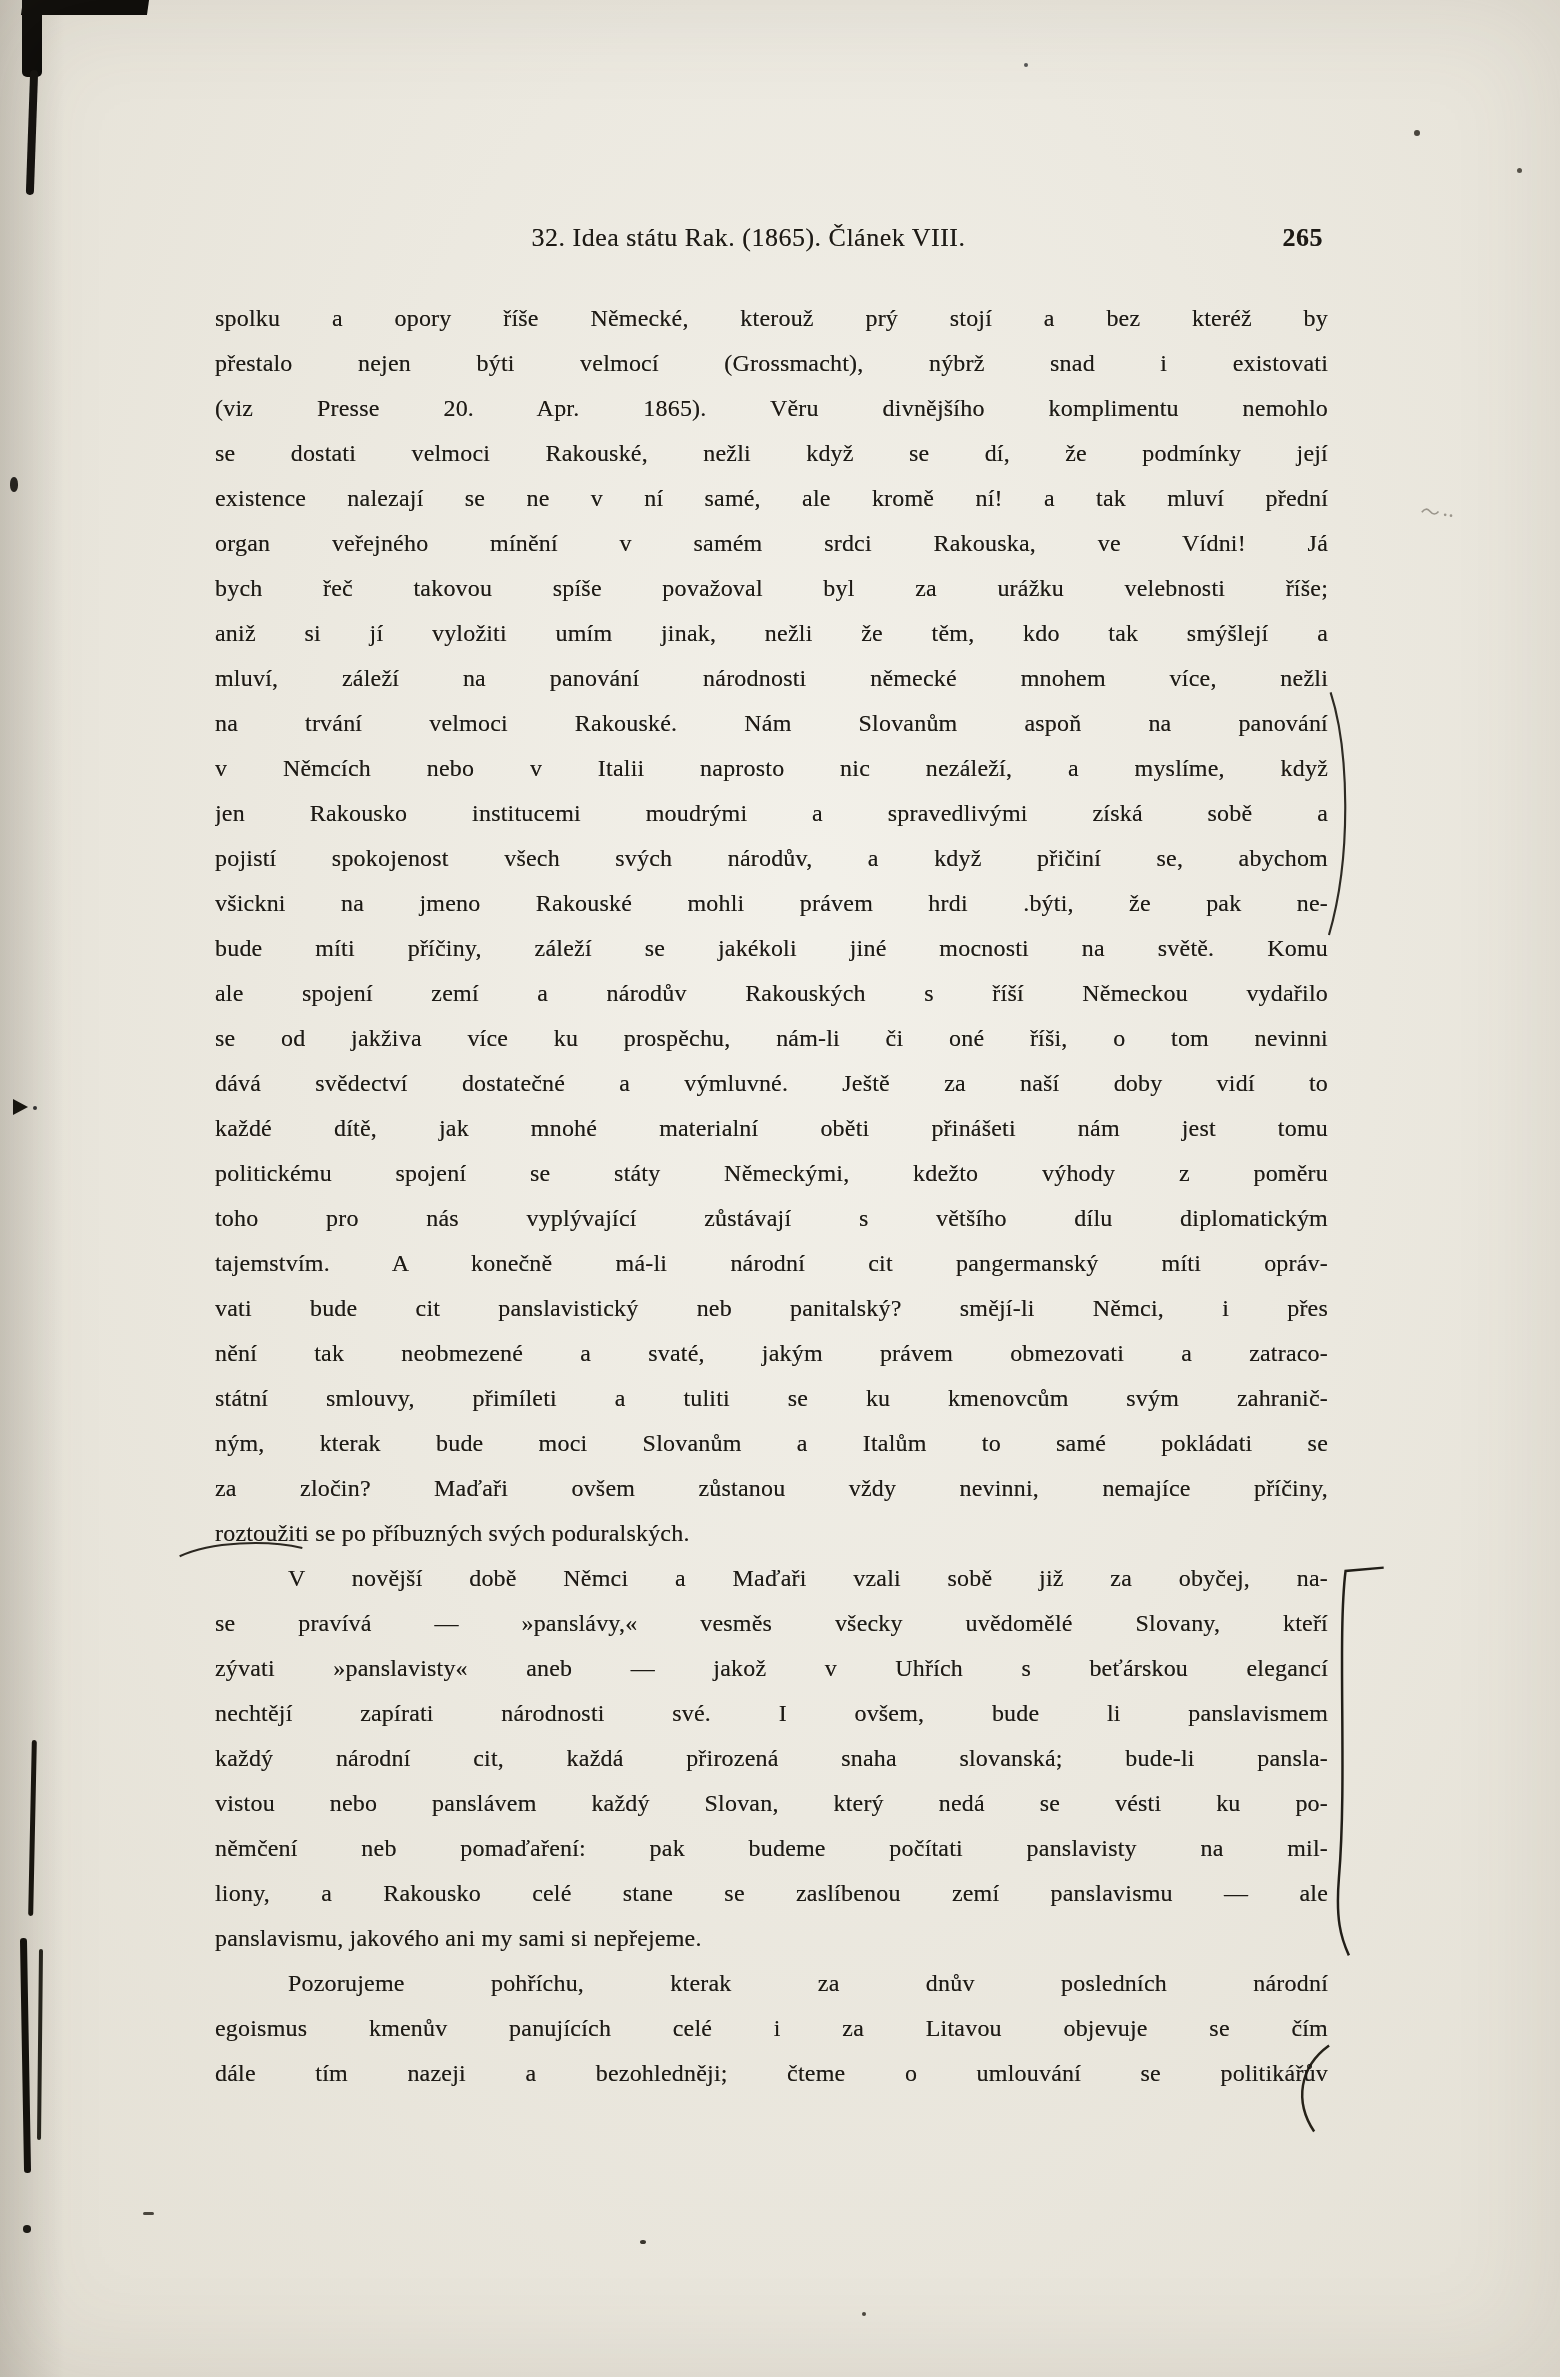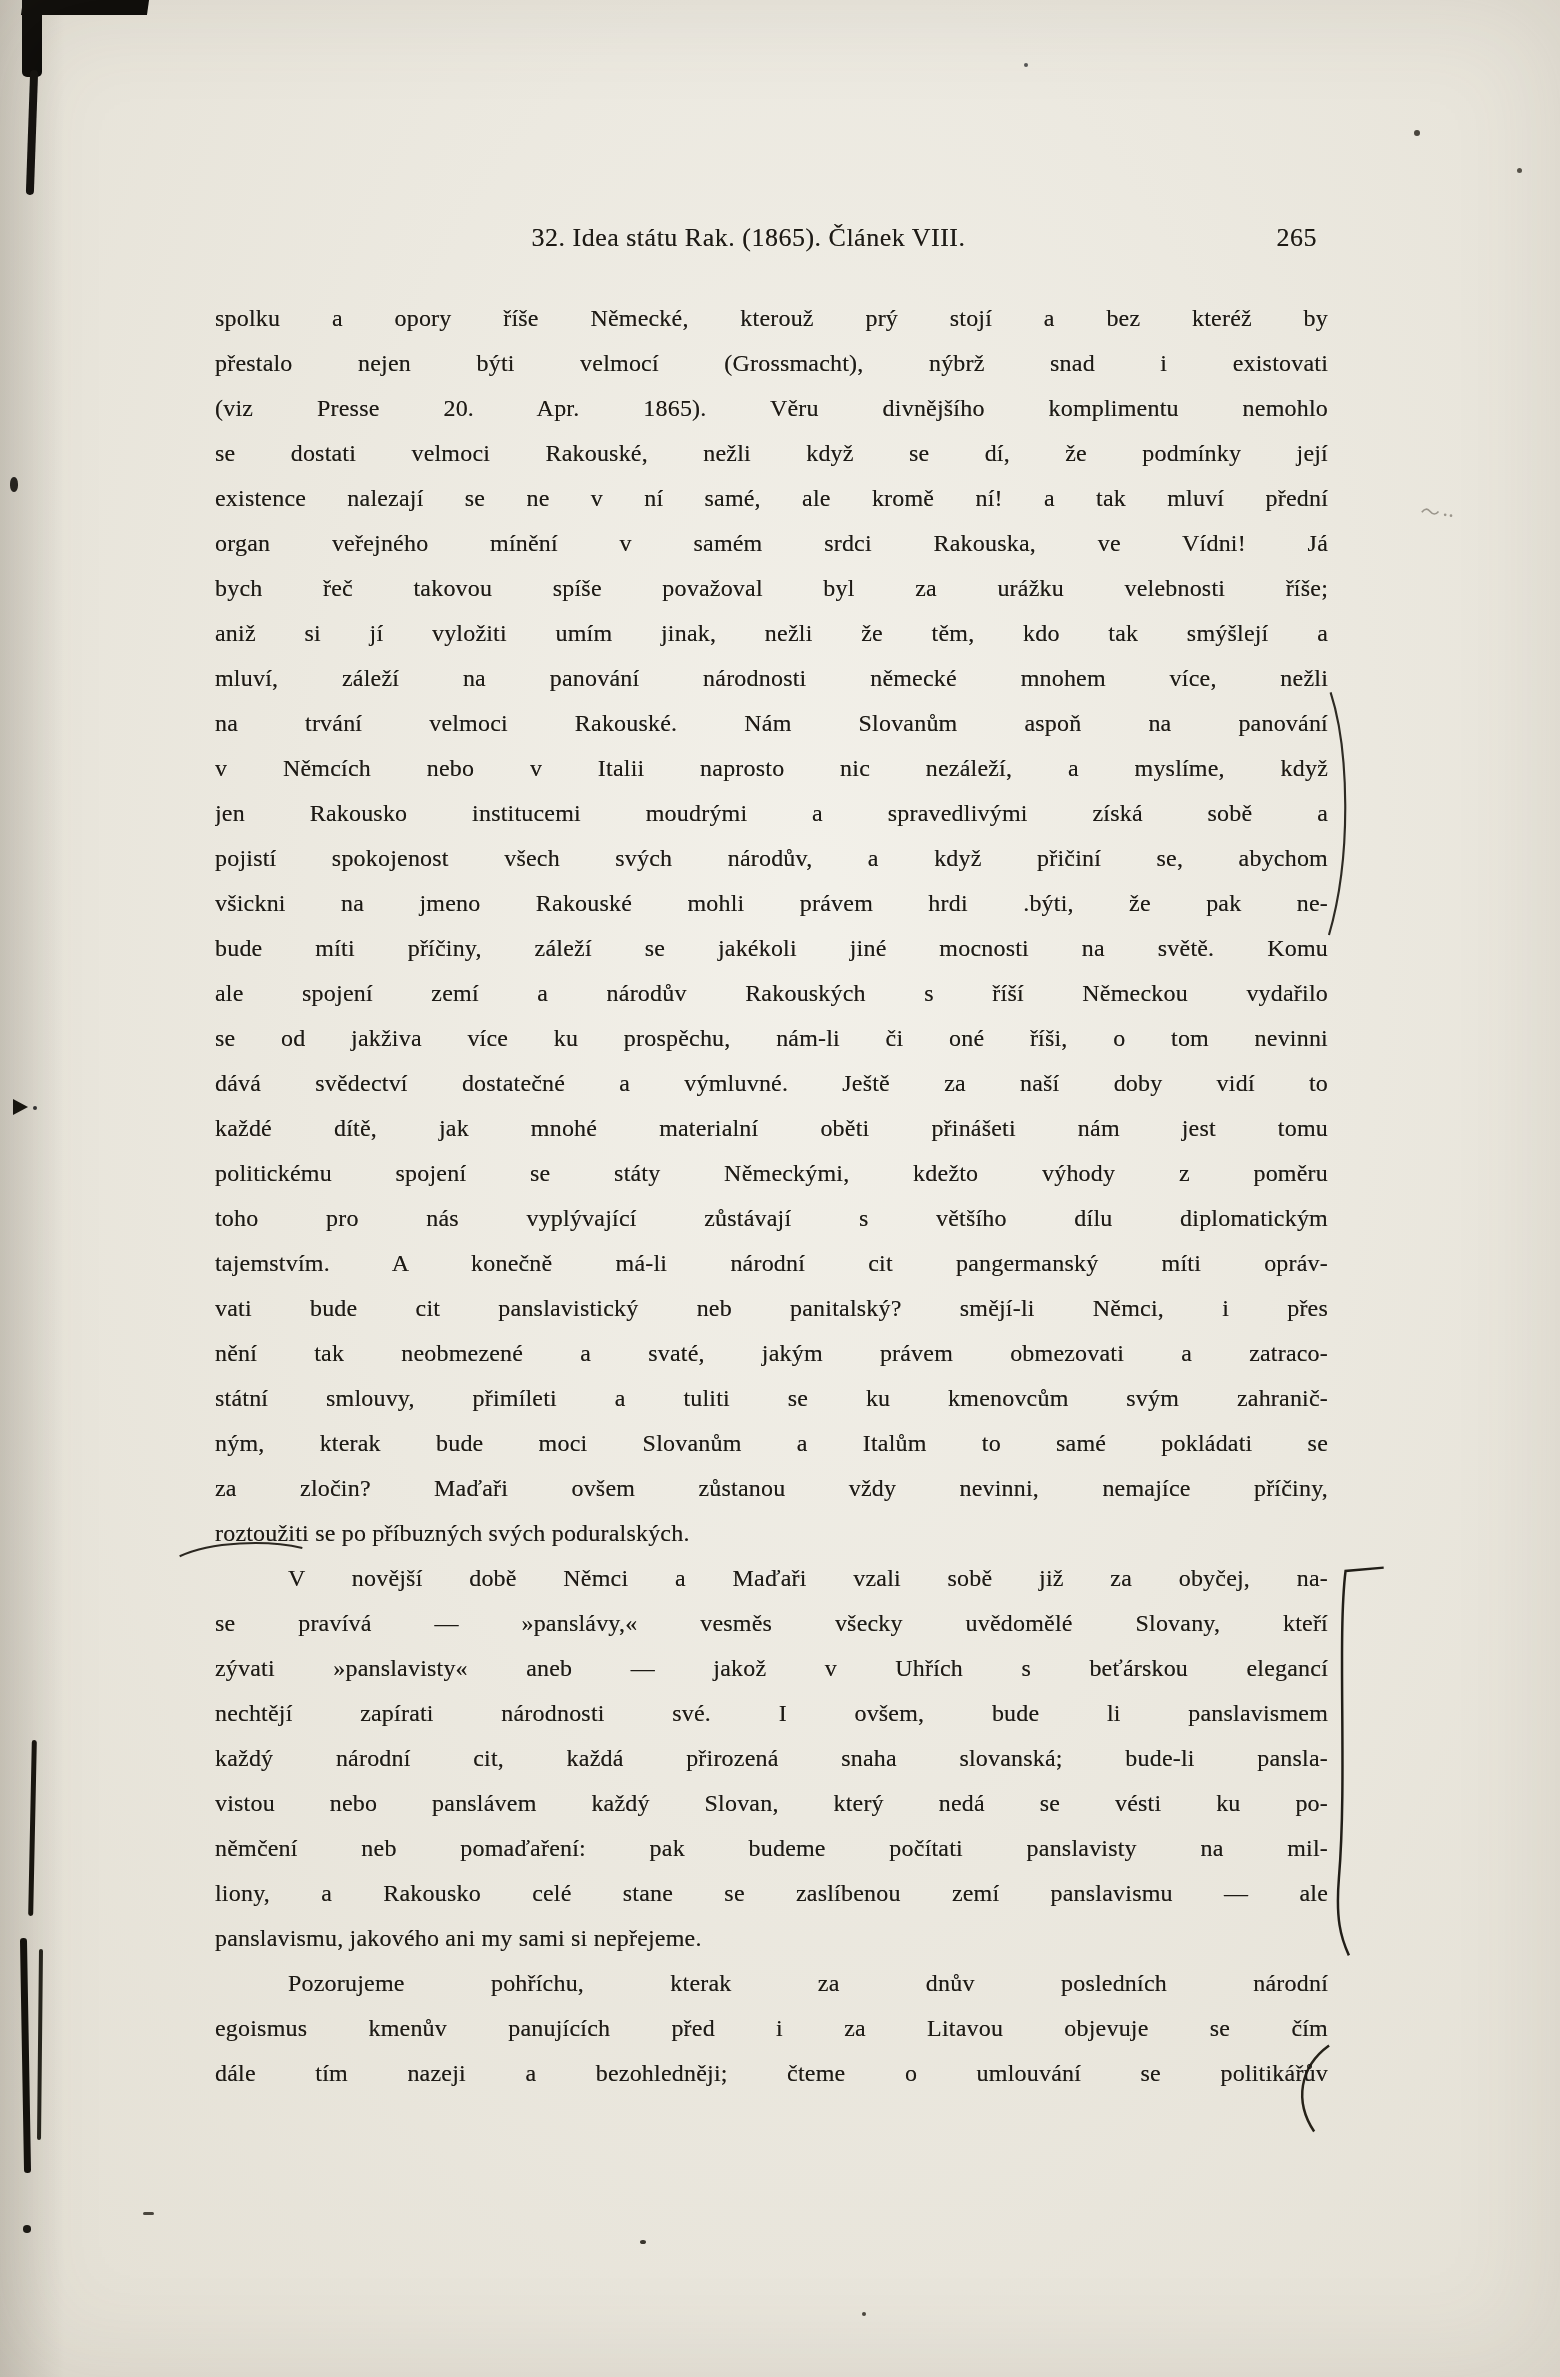--- a/index.html
+++ b/index.html
@@ -43,22 +43,23 @@
     letter-spacing: 0.5px;
     text-shadow: 0 0 0.4px rgba(30,26,20,0.55);
   }
   .header-title {
     display: block;
     text-align: center;
     transform: translateX(-23px);
   }
   .page-number {
     position: absolute;
-    right: 11px;
+    right: 5px;
     top: 0;
+    font-weight: bold;
   }
   .text-block {
     font-size: 24px;
     line-height: 45px;
     text-shadow: 0 0 0.4px rgba(30,26,20,0.55);
     letter-spacing: 0.2px;
   }
   .para { margin: 0; }
   .line {
     text-align: justify;
@@ -161,20 +162,20 @@
           <div class="line">zývati »panslavisty« aneb — jakož v Uhřích s beťárskou elegancí</div>
           <div class="line">nechtějí zapírati národnosti své. I ovšem, bude li panslavismem</div>
           <div class="line">každý národní cit, každá přirozená snaha slovanská; bude-li pansla-</div>
           <div class="line">vistou nebo panslávem každý Slovan, který nedá se vésti ku po-</div>
           <div class="line">němčení neb pomaďaření: pak budeme počítati panslavisty na mil-</div>
           <div class="line">liony, a Rakousko celé stane se zaslíbenou zemí panslavismu — ale</div>
           <div class="line last">panslavismu, jakového ani my sami si nepřejeme.</div>
         </div>
         <div class="para">
           <div class="line indent">Pozorujeme pohříchu, kterak za dnův posledních národní</div>
-          <div class="line">egoismus kmenův panujících před i za Litavou objevuje se čím</div>
+          <div class="line">egoismus kmenův panujících celé i za Litavou objevuje se čím</div>
           <div class="line">dále tím nazeji a bezohledněji; čteme o umlouvání se politikářův</div>
         </div>
       </div>
   </div>
 
 </div>
 
 
 </body></html>

